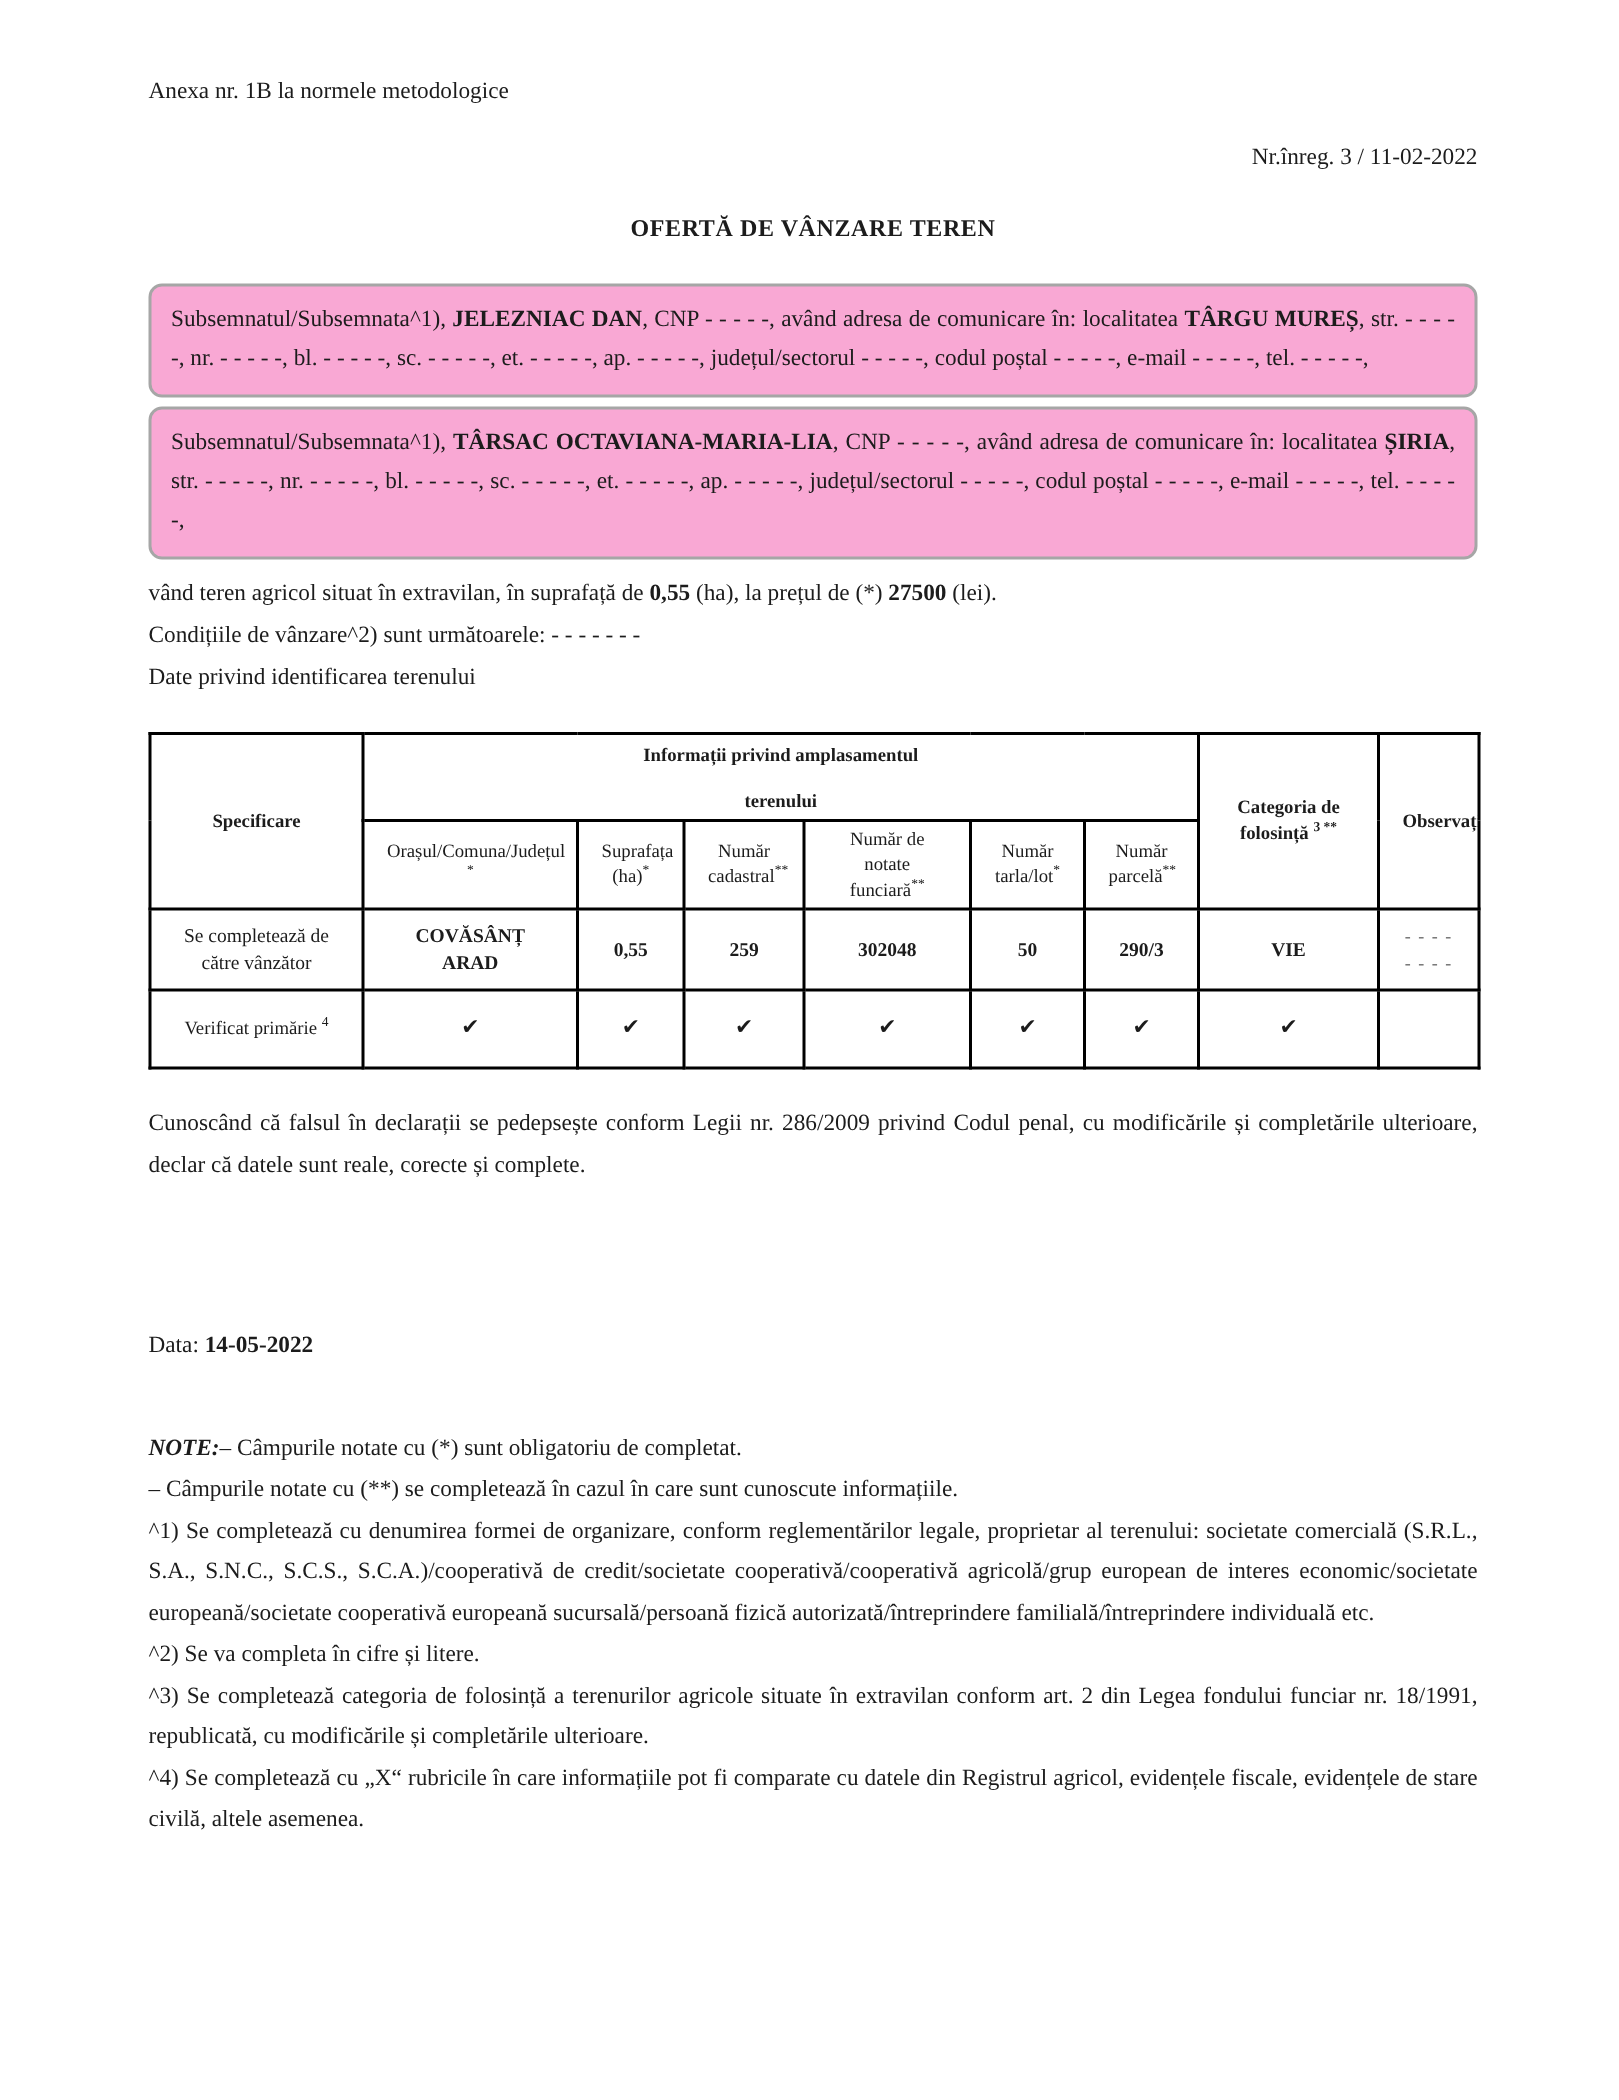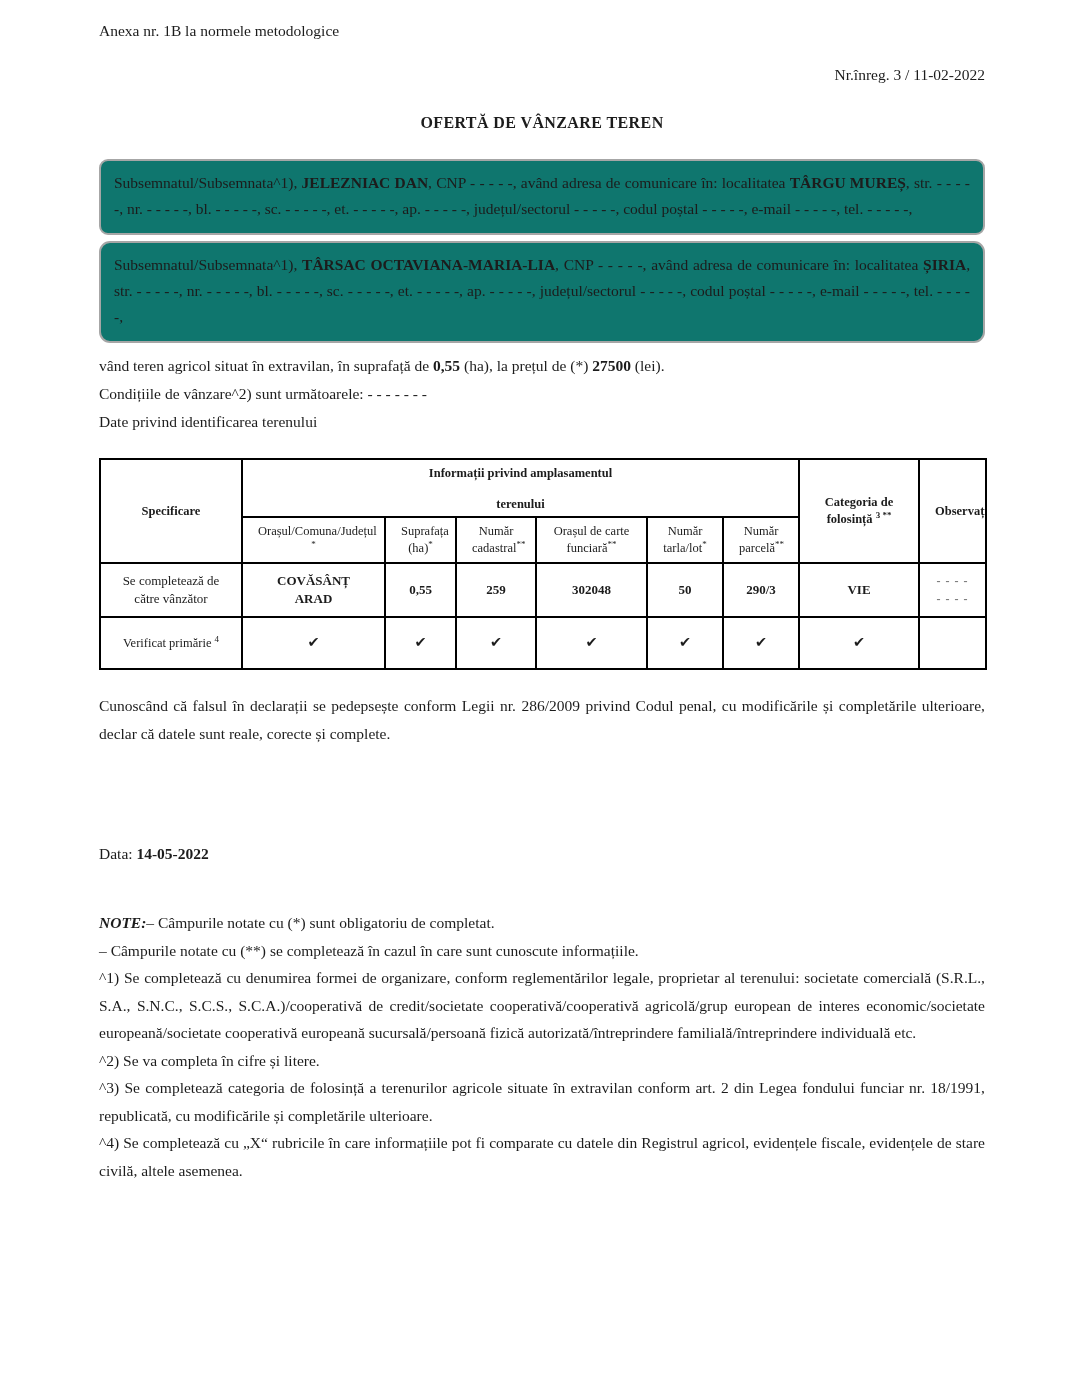--- a/index.html
+++ b/index.html
@@ -5,30 +5,30 @@
   * { margin:0; padding:0; box-sizing:border-box; }
   html,body { background:#ffffff; }
   .page {
     position:relative; width:1079px; height:1400px; margin:0 auto;
     background:#ffffff; color:#1c1c1c;
     font-family:"Liberation Serif", serif; font-size:15.5px;
     overflow:hidden;
   }
   .content { position:absolute; left:99px; top:0; width:886px; }
 
-  .annex-line { padding-top:22px; font-size:15.5px; }
+  .annex-line { padding-top:52px; font-size:15.5px; }
   .reg-line   { margin-top:26px; text-align:right; font-size:15.5px; }
   .doc-title  { margin-top:30px; text-align:center; font-weight:bold; font-size:16px; letter-spacing:.4px;font-family:Liberation Serif, serif; }
 
   .party-box {
     margin-top:27px; border:2px solid #a6a6a6; border-radius:9px;
     padding:9px 13px 11px 13px; text-align:justify; line-height:26px;
-    background:#0f766e;
+    background:#f9a8d4;
   }
-  .party-box + .party-box { margin-top:6px;border-radius:11px; }
+  .party-box + .party-box { margin-top:6px; }
   .party-box b { font-weight:bold; }
 
   .sale-block { margin-top:9px; line-height:28px; }
   .sale-block p { text-align:justify; }
   .sale-block b { font-weight:bold; }
 
   table.land-table {
     margin-top:22px; width:886px; border-collapse:collapse; table-layout:fixed;
   }
   table.land-table td {
@@ -116,21 +116,21 @@
         </td>
         <td>
           <div>Suprafața</div>
           <div><span>(ha)</span><sup>*</sup></div>
         </td>
         <td>
           <div>Număr</div>
           <div><span>cadastral</span><sup>**</sup></div>
         </td>
         <td>
-          <div>Orașul de carte</div>
+          <div>Număr de notate</div>
           <div><span>funciară</span><sup>**</sup></div>
         </td>
         <td>
           <div>Număr</div>
           <div><span>tarla/lot</span><sup>*</sup></div>
         </td>
         <td>
           <div>Număr</div>
           <div><span>parcelă</span><sup>**</sup></div>
         </td>

